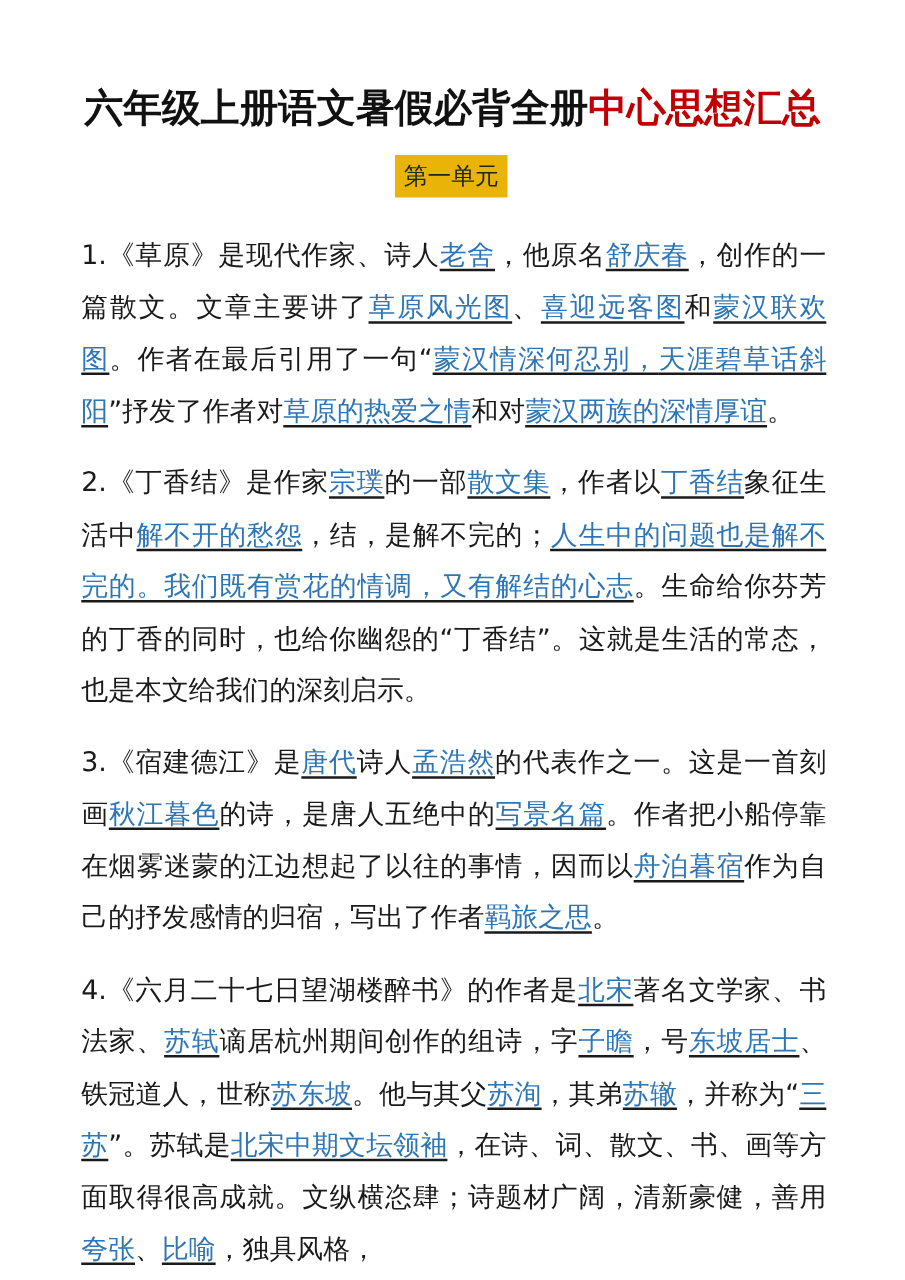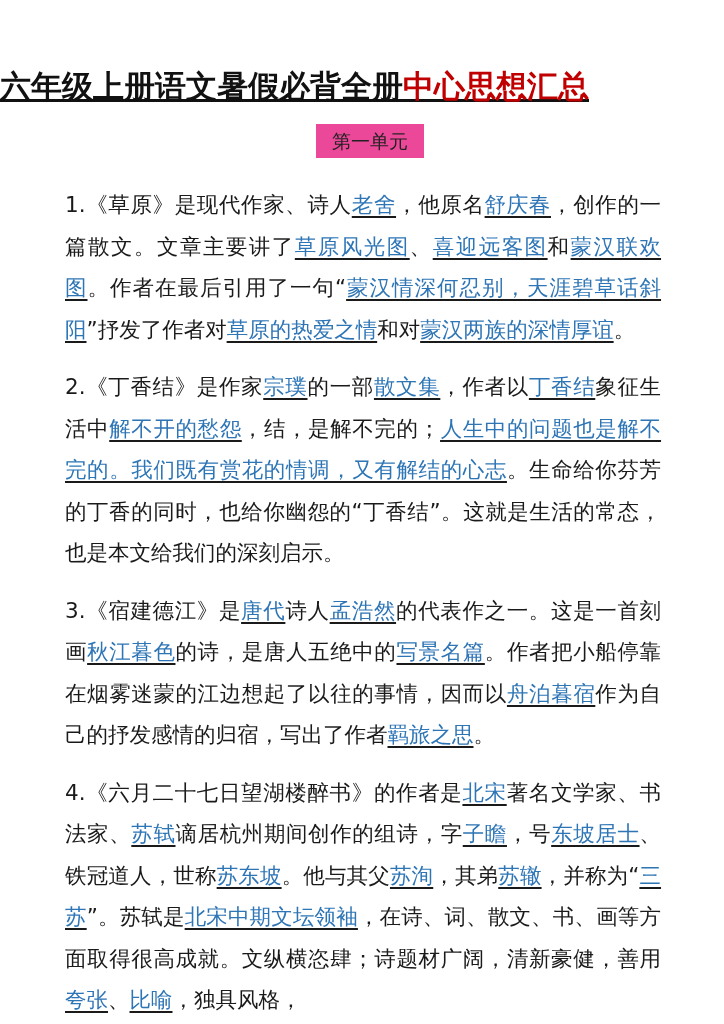--- a/index.html
+++ b/index.html
@@ -1,22 +1,22 @@
 <!DOCTYPE html>
 <html><head>
 <meta charset="utf-8">
 <style>
   html, body { margin: 0; padding: 0; background: #ffffff; }
   body { width: 724px; height: 1024px; overflow: hidden; position: relative;
          font-family: "DejaVu Sans", "Liberation Sans", sans-serif; color: #1a1a1a; }
-  .title { position: absolute; top: 66px; left: 0; width: 724px; text-align: left;
-           font-size: 31px; font-weight: bold; letter-spacing: 0px; white-space: nowrap; color: #111; text-decoration: underline; }
+  .title { position: absolute; top: 66px; left: 0; width: 724px; text-align: center;
+           font-size: 31px; font-weight: bold; letter-spacing: 0px; white-space: nowrap; color: #111; }
   .title .accent { color: #c00000; }
-  .unit { position: absolute; top: 124px; left: 316px; width: 108px; height: 34px;
-          background: #ec4899; text-align: center; line-height: 34px; font-size: 19px; color: #222; }
+  .unit { position: absolute; top: 124px; left: 316px; width: 90px; height: 34px;
+          background: #eab308; text-align: center; line-height: 34px; font-size: 19px; color: #222; }
   .body { position: absolute; top: 168px; left: 49px; width: 628px; font-size: 21.5px;
           line-height: 41.5px; text-align: justify; text-justify: inter-character; }
   .para { margin: 16px; }
   .hl { color: #2e75b6; text-decoration: underline; text-decoration-color: #1a1a1a;
         text-underline-offset: 4px; text-decoration-thickness: 1.5px; }
 </style>
 </head>
 <body>
 
 <div class="title"><span>六年级上册语文暑假必背全册</span><span class="accent">中心思想汇总</span></div>

